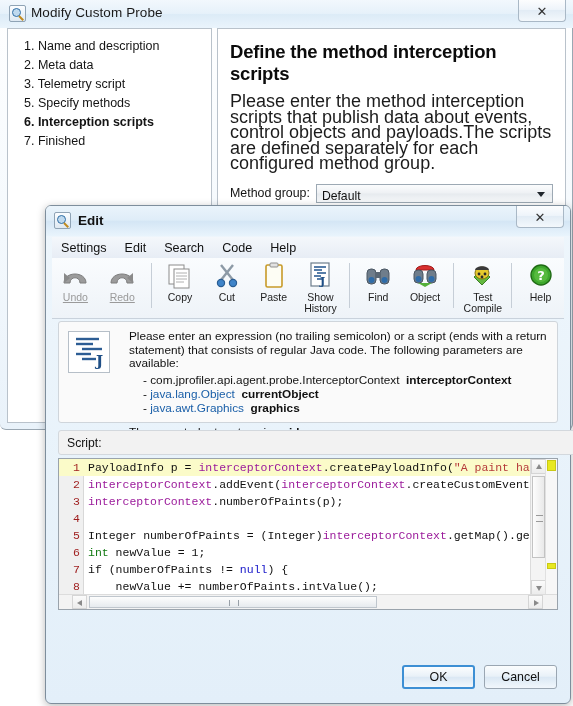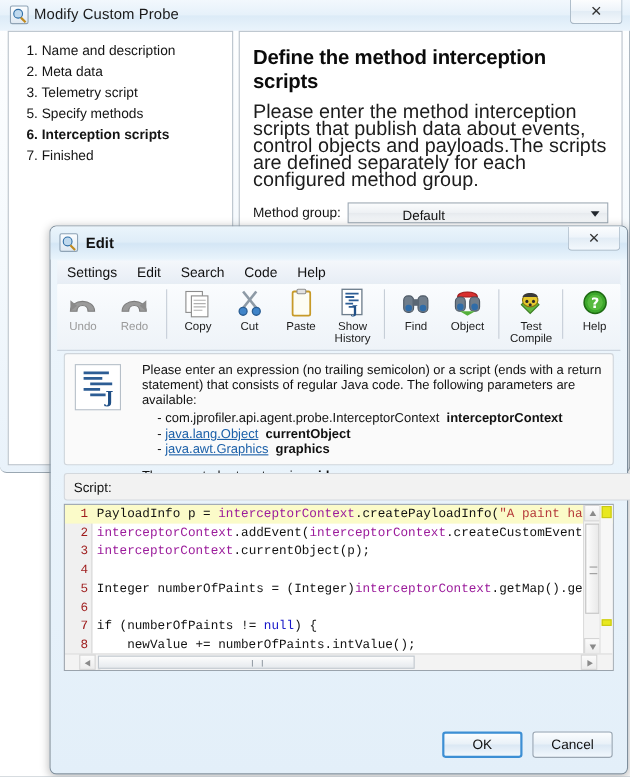--- a/index.html
+++ b/index.html
@@ -74,21 +74,21 @@
   #probe-desc{
     font-size:18px;color:#1c1c1c;line-height:15.5px;margin-bottom:12px;
   }
   .row{display:flex;align-items:center;margin-bottom:8px;}
   .lbl{font-size:12.4px;color:#141414;white-space:nowrap;}
   .combo{
     flex:1;height:19px;box-sizing:border-box;margin-left:6px;
     background:linear-gradient(to bottom,#fbfcfd,#eef1f4 48%,#e6eaee 52%,#f6f8fa);
     border:1px solid #9da9b4;position:relative;
   }
-  .combo .val{position:absolute;left:5px;top:4px;font-size:12.2px;color:#111;margin-left:44px;}
+  .combo .val{position:absolute;left:5px;top:4px;font-size:12.2px;color:#111;}
   .combo .arrow{
     position:absolute;right:7px;top:7px;width:0;height:0;
     border-left:4.5px solid transparent;border-right:4.5px solid transparent;
     border-top:5px solid #20262c;
   }
   .chkrow{display:flex;align-items:center;margin-bottom:9px;}
   .chk{
     width:13px;height:13px;box-sizing:border-box;margin-right:6px;
     background:linear-gradient(to bottom,#f7f9fb,#e4e9ee);
     border:1px solid #96a2ad;position:relative;flex:none;
@@ -139,40 +139,40 @@
 
   #edit-toolbar{
     position:absolute;left:6px;top:52px;width:512px;height:57px;
     background:linear-gradient(to bottom,#fafcfe,#eef3f8);
     border-bottom:1px solid #c9d2dc;display:flex;align-items:flex-start;padding-top:3px;
   }
   .tbtn{
     width:51px;display:flex;flex-direction:column;align-items:center;
     font-size:10.5px;color:#1d1d1d;text-align:center;line-height:10.5px;
   }
-  .tbtn.dim{color:#9a9a9a;}
+  .tbtn.dim{color:#9a9a9a;text-decoration:underline;}
   .tbtn .cap{margin-top:3px;}
   .tsep{width:1px;height:45px;background:#c6ced7;margin:2px 5px 0 5px;}
   .ico{width:30px;height:28px;position:relative;}
 
   #info-panel{
     position:absolute;left:12px;top:115px;width:500px;height:102px;
     background:#fafafa;border:1px solid #cfd5db;border-radius:3px;box-sizing:border-box;
     padding:8px 8px 0 8px;
   }
   #info-icon{
     position:absolute;left:9px;top:9px;width:42px;height:42px;
     background:#ffffff;border:1px solid #b6bfc8;box-sizing:border-box;
   }
   #info-text{
     margin-left:62px;font-size:11.8px;color:#111;line-height:13.6px;
   }
   #info-text .bullets{margin:2px 0 0 14px;}
   #info-text .bullets div{white-space:nowrap;line-height:14px;}
-  .lnk{color:#1a5fa8;text-decoration:underline;}
+  .lnk{color:#1a5fa8;}
   .bold{font-weight:bold;}
 
   #script-label-box{
     position:absolute;left:12px;top:224px;width:565px;height:25px;
     background:#f2f2f2;border:1px solid #d3d8dd;border-radius:3px;box-sizing:border-box;
   }
   #script-label{position:absolute;left:8px;top:5px;font-size:12.2px;color:#111;}
 
   #code-area{
     position:absolute;left:12px;top:252px;width:500px;height:152px;
@@ -520,24 +520,24 @@
 
   <div id="script-label-box">
     <div id="script-label">Script:</div>
   </div>
 
   <div id="code-area">
     <div id="gutter"></div>
     <div id="code-lines">
         <div class="codeline hl" style="top: 0px;"><span class="ln">1</span><span class="src"><span>PayloadInfo p = </span><span class="tok-ident">interceptorContext</span><span>.createPayloadInfo(</span><span class="tok-str">"A paint ha</span></span></div>
         <div class="codeline" style="top: 17px;"><span class="ln">2</span><span class="src"><span class="tok-ident">interceptorContext</span><span>.addEvent(</span><span class="tok-ident">interceptorContext</span><span>.createCustomEvent</span></span></div>
-        <div class="codeline" style="top: 34px;"><span class="ln">3</span><span class="src"><span class="tok-ident">interceptorContext</span><span>.currentObject(p);</span></span></div>
+        <div class="codeline" style="top: 34px;"><span class="ln">3</span><span class="src"><span class="tok-ident">interceptorContext</span><span>.numberOfPaints(p);</span></span></div>
         <div class="codeline" style="top: 51px;"><span class="ln">4</span><span class="src"><span></span></span></div>
         <div class="codeline" style="top: 68px;"><span class="ln">5</span><span class="src"><span>Integer numberOfPaints = (Integer)</span><span class="tok-ident">interceptorContext</span><span>.getMap().ge</span></span></div>
-        <div class="codeline" style="top: 85px;"><span class="ln">6</span></div>
+        <div class="codeline" style="top: 85px;"><span class="ln">6</span><span class="src"><span class="tok-kw">int</span><span> newValue = 1;</span></span></div>
         <div class="codeline" style="top: 102px;"><span class="ln">7</span><span class="src"><span>if</span><span> (numberOfPaints != </span><span class="tok-null">null</span><span>) {</span></span></div>
         <div class="codeline" style="top: 119px;"><span class="ln">8</span><span class="src"><span>    newValue += numberOfPaints.intValue();</span></span></div>
         <div class="codeline" style="top: 136px;"><span class="ln">9</span><span class="src"><span>}</span></span></div>
       </div>
 
     <div id="vscroll">
       <div class="up"></div>
       <div class="thumb">
           <div class="grip"></div>
         </div>

